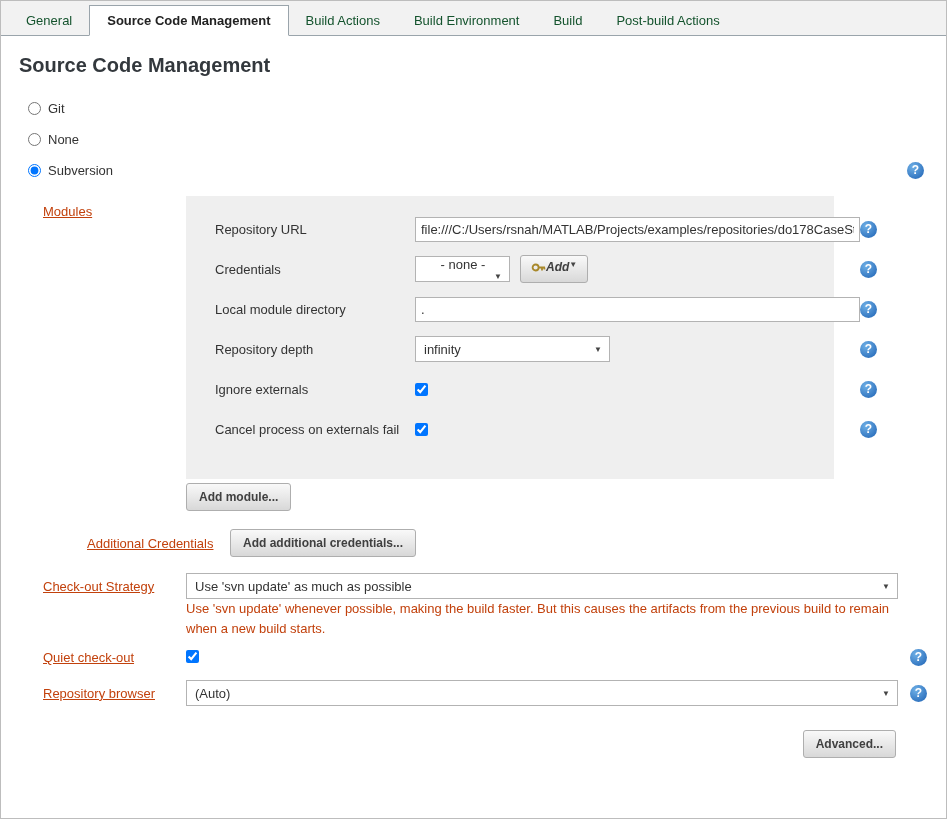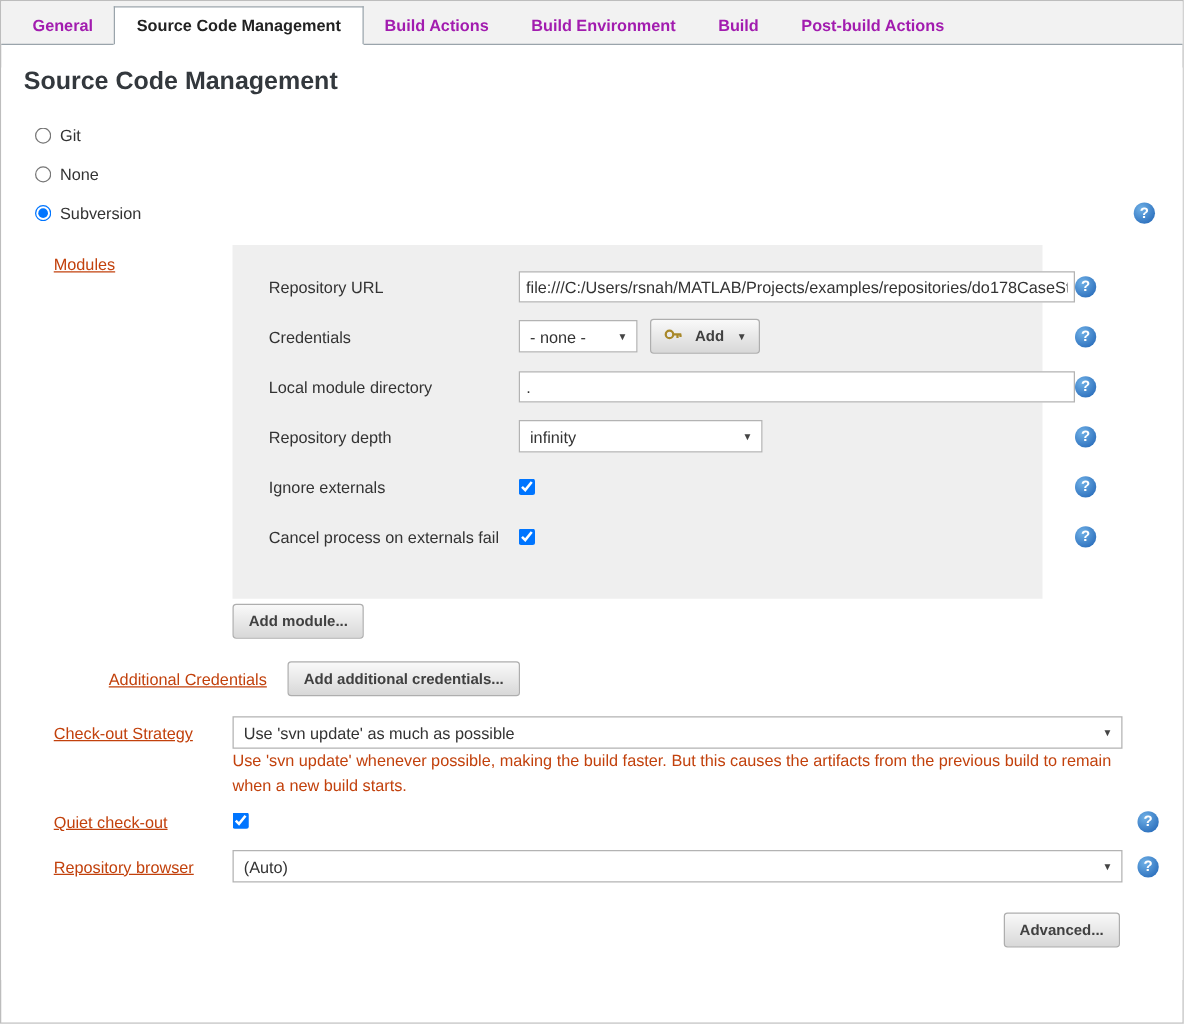--- a/index.html
+++ b/index.html
@@ -13,21 +13,21 @@
 
   
   .tabbar {
     display:flex; align-items:flex-end;
     background:#f2f2f2; height:35px;
     border-bottom:1px solid #9aa4ab;
     padding-left:8px;
   }
   .tab {
     padding:0 17px; line-height:29px; height:29px;
-    color:#a21caf; cursor:pointer; white-space:nowrap;font-weight:bold;
+    color:#14532d; cursor:pointer; white-space:nowrap;
   }
   .tab.active {
     background:#fff; color:#222; font-weight:bold;
     border:1px solid #9aa4ab; border-bottom:1px solid #fff;
     margin-bottom:-1px; height:31px; line-height:30px;
   }
 
   
   .content { background:#fff; padding-bottom:26px; }
   h1.title { font-size:20px; font-weight:bold; color:#33383d; margin:18px 0 16px 18px; }
@@ -56,31 +56,31 @@
     height:25px; border:1px solid #b3b3b3; background:#fff;
     font-family:"Liberation Sans", sans-serif; font-size:13px; color:#333;
     padding:0 5px; width:100%;
   }
   .select {
     background:#fff; border:1px solid #b3b3b3; height:26px;
     display:flex; align-items:center; padding:0 7px 0 8px;
     cursor:pointer; color:#333;
   }
   .select .caret { margin-left:auto; font-size:8px; color:#444; padding-left:10px; }
-  .select-narrow { width:95px; }
+  .select-narrow { width:95px;flex-direction:column; }
   .select-mid { width:195px; }
   .select-full { width:100%; }
 
   .btn {
     font-family:"Liberation Sans", sans-serif; font-size:12px; font-weight:bold; color:#404040;
     background:linear-gradient(to bottom,#f9f9f9,#d8d8d8);
     border:1px solid #aeaeae; border-radius:3px;
     padding:6px 12px; cursor:pointer; white-space:nowrap;
   }
-  .btn-add { display:inline-flex; align-items:center; gap:10px; margin-left:10px; padding:4px 10px; }
+  .btn-add { display:inline-flex; align-items:flex-start; gap:0; margin-left:10px; padding:4px 10px;font-style:italic; }
   .btn-add .caret { font-size:8px; color:#444; }
 
   .help {
     width:17px; height:17px; border-radius:50%;
     background:radial-gradient(circle at 35% 30%, #6fb0e6, #1c60b3);
     color:#fff; font-weight:bold; font-size:12px; line-height:17px;
     display:inline-flex; align-items:center; justify-content:center;
     cursor:pointer; flex-shrink:0;
   }
 

